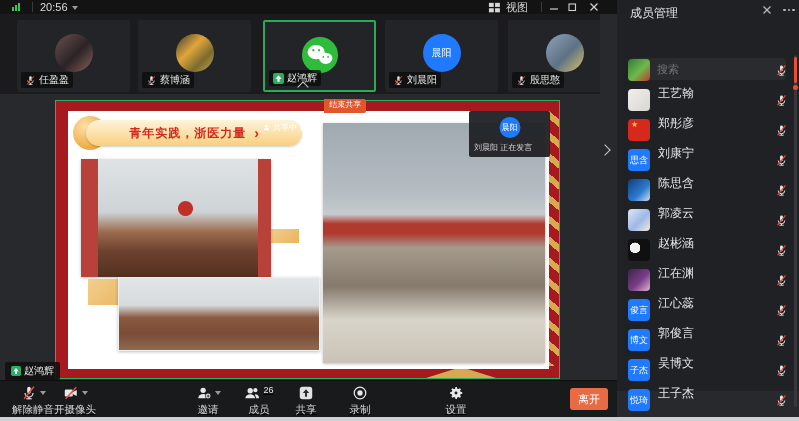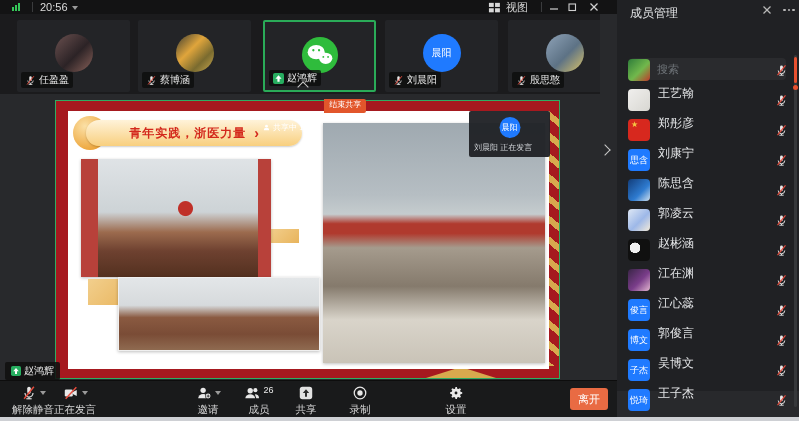--- a/index.html
+++ b/index.html
@@ -65,21 +65,21 @@
   .sharebar .end{background:#e2562b;display:flex;align-items:flex-start;padding:0 5px;border-radius:0 2px 2px 0;}
   .pip{position:absolute;left:469px;top:17px;width:81px;height:46px;background:rgba(32,34,38,.96);border-radius:2px;}
   .pip-av{position:absolute;left:50%;top:6px;transform:translateX(-50%);width:21px;height:21px;border-radius:50%;
         background:#1f7aff;color:#fff;font-size:8px;display:flex;align-items:center;justify-content:center;}
   .pip-cap{position:absolute;left:5px;bottom:4px;font-size:8px;color:#cfd2d6;white-space:nowrap;}
   .presenter{position:absolute;left:5px;top:268px;display:flex;align-items:center;gap:3px;
         background:rgba(16,16,16,.88);border-radius:2px;padding:2px 6px;font-size:10px;color:#e8e8e8;}
   .chev-right{position:absolute;left:601px;top:52px;width:7px;height:7px;border-right:1.5px solid #c9c9c9;border-top:1.5px solid #c9c9c9;transform:rotate(45deg);}
   
   .toolbar{position:absolute;left:0;top:380px;width:617px;height:37px;background:#191a1b;border-top:1px solid #0d0d0d;box-sizing:border-box;}
-  .tb-item{position:absolute;top:3px;width:56px;display:flex;flex-direction:column;align-items:center;cursor:default;}
+  .tb-item{position:absolute;top:3px;width:56px;display:flex;flex-direction:column;align-items:center;cursor:default;text-decoration:underline;}
   .tb-iconrow{height:18px;display:flex;align-items:center;gap:3px;}
   .tb-label{font-size:10.5px;color:#d6d6d6;margin-top:1px;white-space:nowrap;}
   .tb-badge{font-size:9px;color:#e8e8e8;align-self:flex-start;margin-top:1px;}
   .leave-btn{position:absolute;left:570px;top:7px;width:38px;height:22px;background:#e96b43;border-radius:3px;
         color:#fff;font-size:11px;display:flex;align-items:center;justify-content:center;}
   
   .sidebar{position:absolute;left:617px;top:0;width:182px;height:391px;background:#202124;}
   .sb-title{position:absolute;left:13px;top:5px;font-size:12px;color:#e2e4e6;}
   .sb-close{position:absolute;left:141px;top:1px;width:18px;height:18px;display:flex;align-items:center;justify-content:center;}
   .sb-more{position:absolute;left:163px;top:1px;width:18px;height:18px;display:flex;align-items:center;justify-content:center;gap:2px;}
@@ -285,21 +285,21 @@
     </div>
     <div class="tb-item" style="left:47px">
       <div class="tb-iconrow">
         <svg width="16" height="16" viewBox="0 0 18 18">
           <rect x="2" y="5" width="9" height="8" rx="1.5" fill="#e8e8e8"></rect>
           <path d="M11 8 L15.5 5.5 V12.5 L11 10 Z" fill="#e8e8e8"></path>
           <line x1="3" y1="15.5" x2="15" y2="2.5" stroke="#e84c3d" stroke-width="1.6"></line>
         </svg>
         <div class="caret"></div>
       </div>
-      <div class="tb-label">正在发言</div>
+      <div class="tb-label">开摄像头</div>
     </div>
     <div class="tb-item" style="left:180px">
       <div class="tb-iconrow">
         <svg width="16" height="16" viewBox="0 0 18 18">
           <circle cx="8" cy="6" r="3" fill="#e8e8e8"></circle>
           <path d="M2.5 15 a5.5 4.8 0 0 1 11 0 Z" fill="#e8e8e8"></path>
           <circle cx="13.6" cy="12.4" r="3.3" fill="#191a1b"></circle>
           <circle cx="13.6" cy="12.4" r="2.7" fill="#e8e8e8"></circle>
           <rect x="13.2" y="10.7" width="0.9" height="3.4" fill="#191a1b"></rect>
           <rect x="11.9" y="12" width="3.4" height="0.9" fill="#191a1b"></rect>

